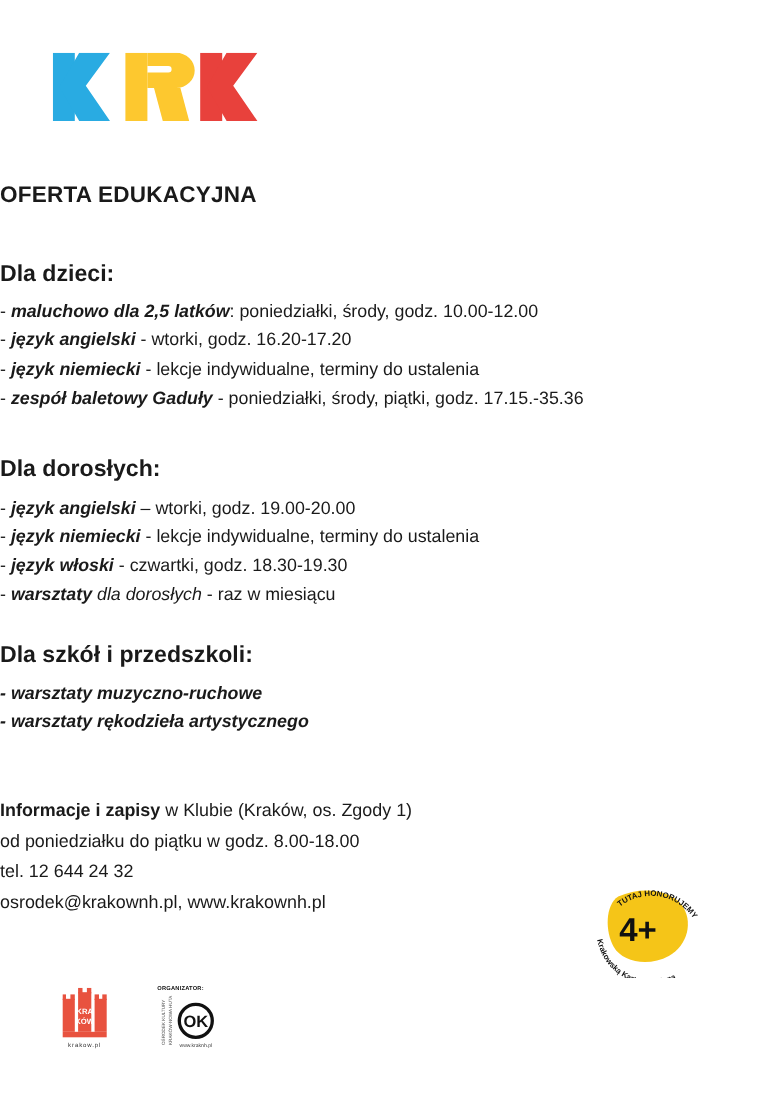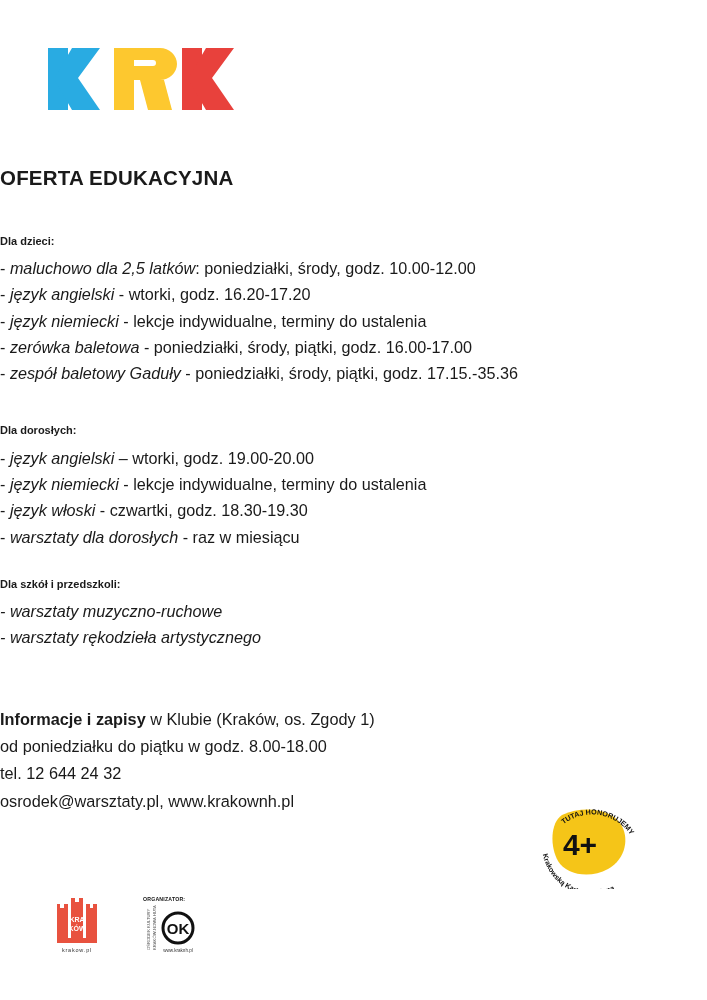--- a/index.html
+++ b/index.html
@@ -46,33 +46,33 @@
     font-size: 20.5px;
     font-weight: normal;
     line-height: 1.3;
     margin: 0;
   }
 
   .section {
     margin-top: 30px;
   }
   .section-heading {
-    font-size: 11px;
+    font-size: 21px;
     font-weight: bold;
     margin: 0 0 6px 0;
     line-height: 1.5;
   }
   .line {
     font-size: 16.2px;
     line-height: 1.62;
     margin: 0;
     white-space: nowrap;
   }
   .line .em {
-    font-weight: normal;
+    font-weight: bold;
     font-style: italic;
   }
   .line .it {
     font-style: italic;
   }
 
   .section--children { margin-top: 42px; }
   .section--adults   { margin-top: 36px; }
   .section--schools  { margin-top: 26px; }
   .section--schools .line { font-weight: bold; font-style: italic; }
@@ -145,23 +145,20 @@
     <p class="line">
       <span>- </span><span class="em">maluchowo dla 2,5 latków</span><span>: poniedziałki, środy,  godz. 10.00-12.00</span>
     </p>
     <p class="line">
       <span>- </span><span class="em">język angielski</span><span> - wtorki, godz. 16.20-17.20</span>
     </p>
     <p class="line">
       <span>- </span><span class="em">język niemiecki</span><span> - lekcje indywidualne, terminy do ustalenia</span>
     </p>
     <p class="line">
-      <span>- </span><span class="em">zerówka baletowa</span><span> - poniedziałki, środy, piątki, godz. 16.00-17.00</span>
-    </p>
-    <p class="line">
       <span>- </span><span class="em">zespół baletowy Gaduły</span><span> - poniedziałki, środy, piątki, godz. 17.15.-35.36</span>
     </p>
   </div>
 
   <div class="section section--adults">
     <p class="section-heading">Dla dorosłych:</p>
     <p class="line">
       <span>- </span><span class="em">język angielski</span><span> – wtorki, godz. 19.00-20.00</span>
     </p>
     <p class="line">
@@ -184,21 +181,21 @@
       <span class="em">- warsztaty rękodzieła artystycznego</span>
     </p>
   </div>
 
   <div class="info">
     <p class="line">
       <span class="strong">Informacje i zapisy</span><span> w Klubie (Kraków, os. Zgody 1)</span>
     </p>
     <p class="line">od poniedziałku do piątku w godz. 8.00-18.00</p>
     <p class="line">tel. 12 644 24 32</p>
-    <p class="line">osrodek@warsztaty.pl, www.krakownh.pl</p>
+    <p class="line">osrodek@krakownh.pl, www.krakownh.pl</p>
   </div>
 </div>
 
 <div class="badge4">
   <svg width="116" height="100" viewBox="0 0 116 100" xmlns="http://www.w3.org/2000/svg">
     <defs>
       <path id="arcTop" d="M 14,72 A 46,46 0 0 1 104,58" fill="none"></path>
       <path id="arcBottom" d="M 10,58 A 50,50 0 0 0 100,86" fill="none"></path>
     </defs>
 

